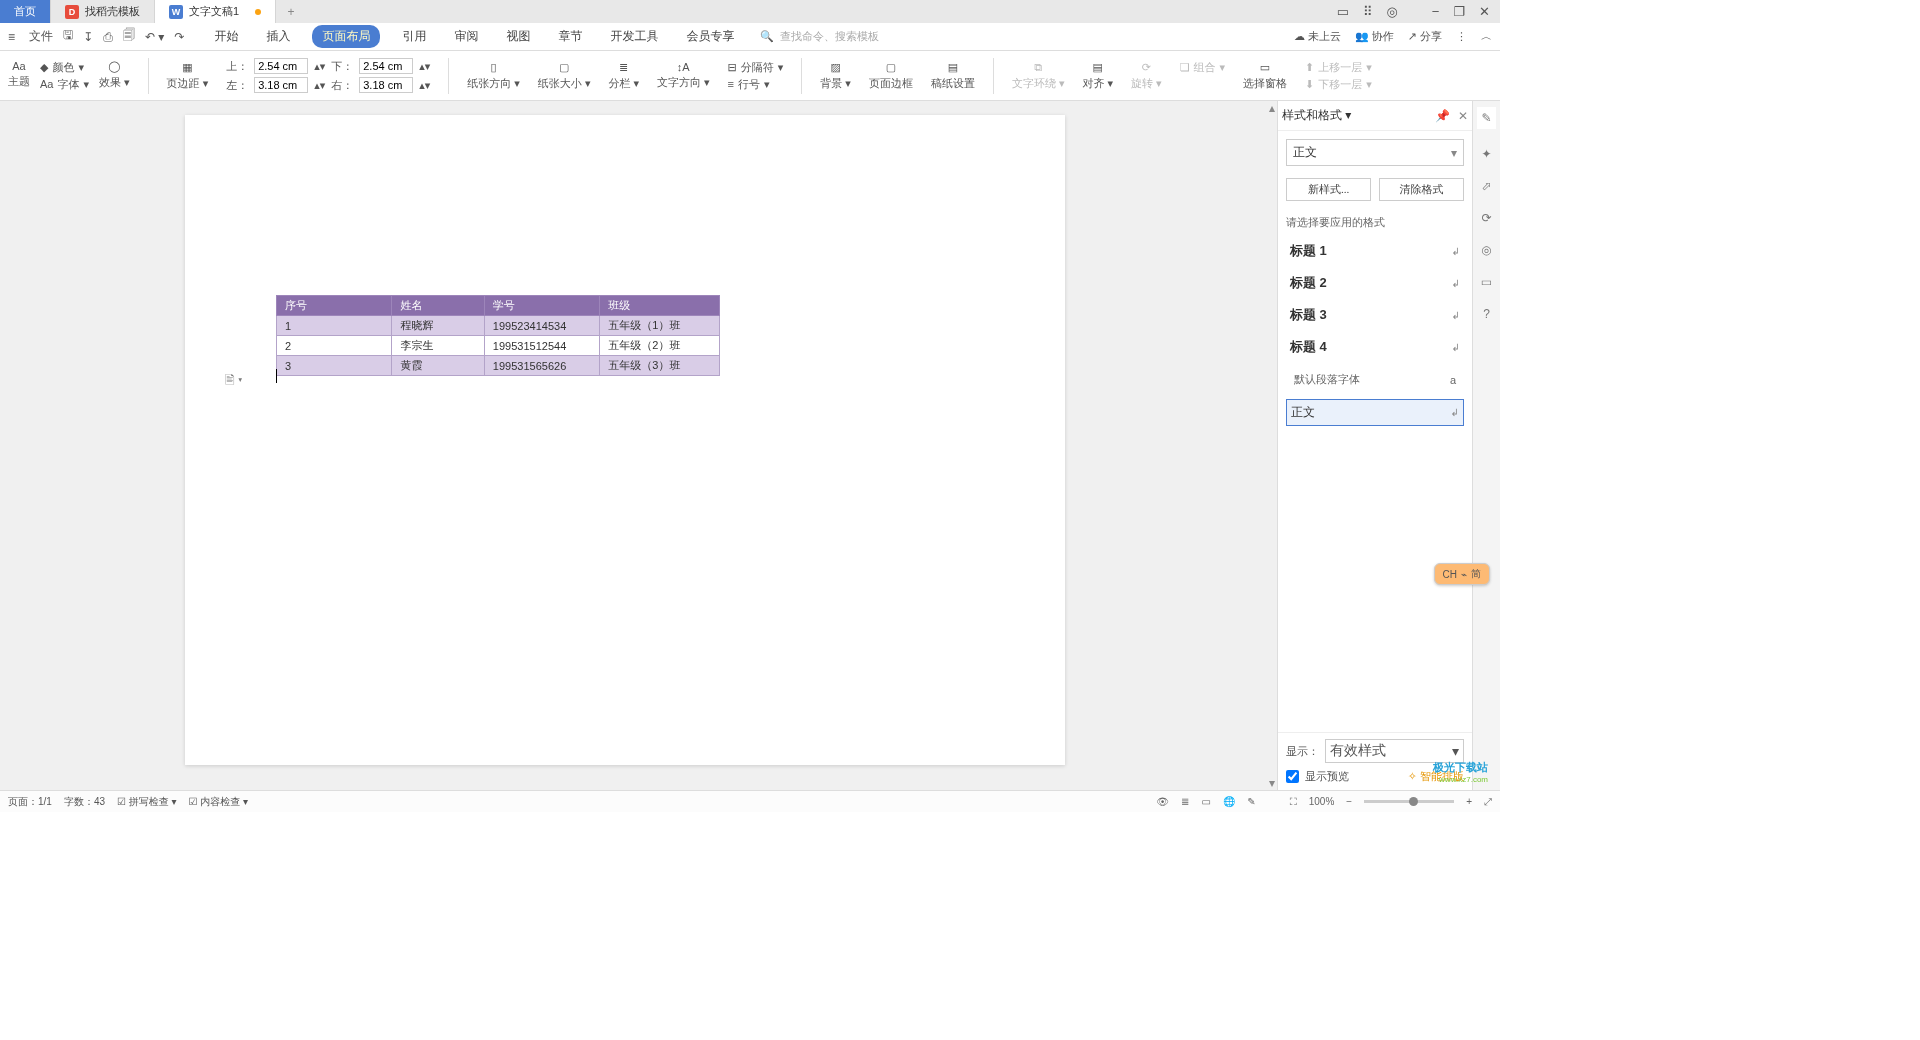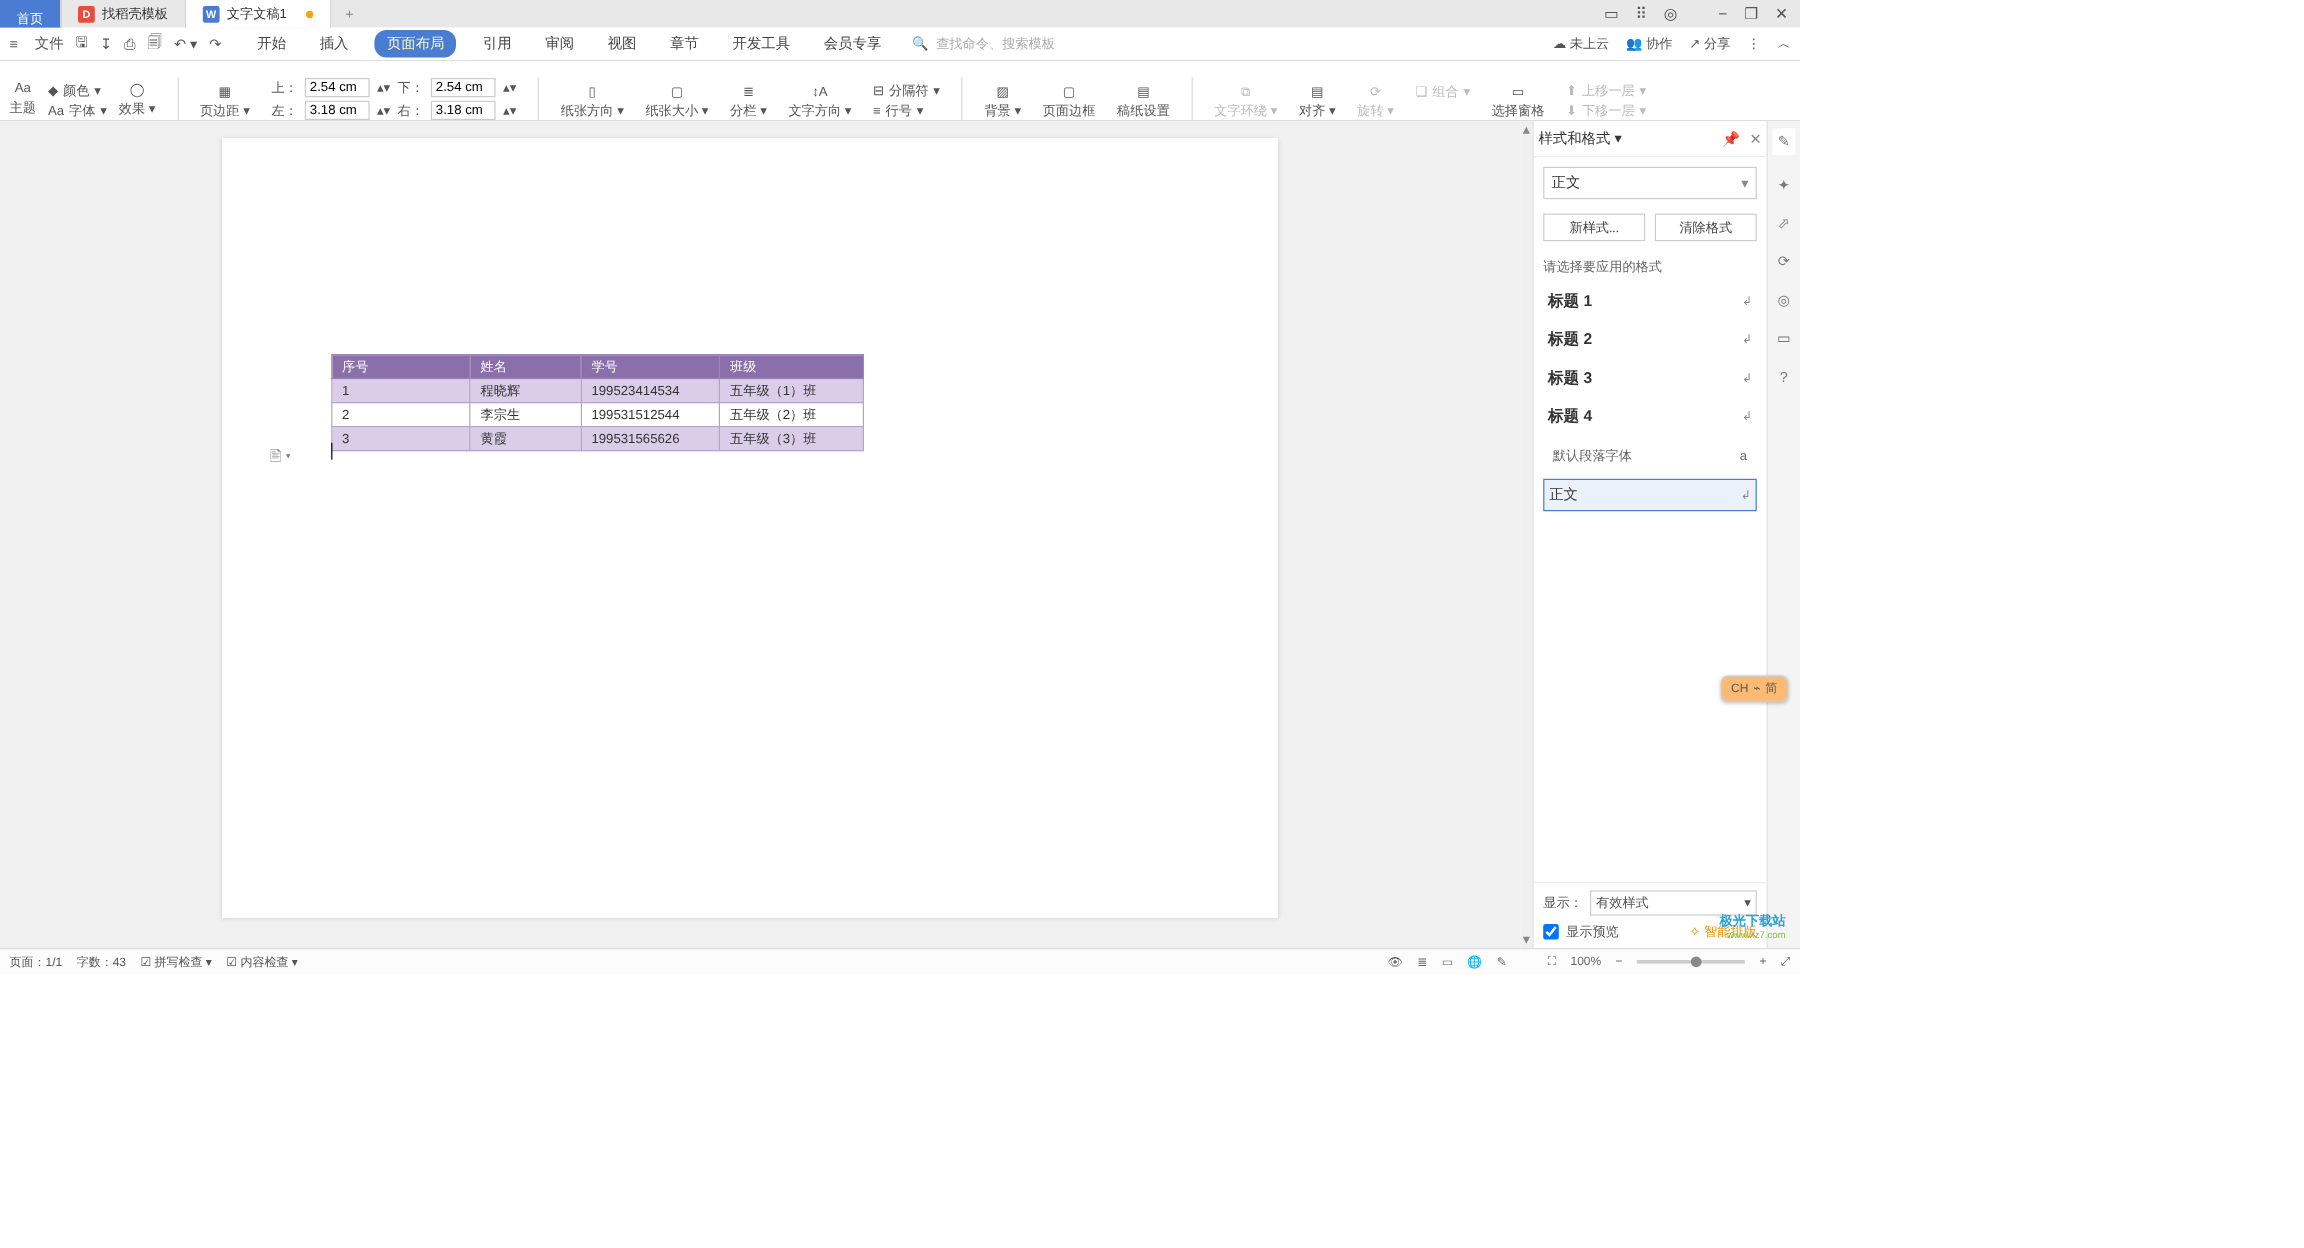--- a/index.html
+++ b/index.html
@@ -1,21 +1,21 @@
 <!DOCTYPE html>
 <html><head>
 <meta charset="utf-8">
 <style>
 * { margin: 0; padding: 0; box-sizing: border-box; font-family: "Microsoft YaHei", sans-serif; }
 body { background: #fff; font-size: 12px; color: #333; overflow: hidden; width: 1500px; height: 812px; position: relative; }
 
 
 .tabs-bar { height: 23px; background: #e8e8e8; display: flex; align-items: stretch; }
 .tab { display: flex; align-items: center; padding: 0 14px; font-size: 11px; gap: 6px; border-right: 1px solid #d5d5d5; }
-.tab.active-blue { background: #4a7dd1; color: #fff; align-items: flex-end; }
+.tab.active-blue { background: #4a7dd1; color: #fff; }
 .tab.active-white { background: #fff; }
 .tab-icon { width: 14px; height: 14px; display: inline-flex; align-items: center; justify-content: center; }
 .tab-icon.red { background: #e74c3c; color:#fff; font-size:9px; border-radius:2px; font-weight:bold;}
 .tab-icon.blue { background: #4a7dd1; color:#fff; font-size:9px; border-radius:2px; font-weight:bold;}
 .tab-new { width: 30px; display:flex; align-items:center; justify-content:center; color:#888; }
 .tab .dot { width:6px; height:6px; border-radius:50%; background:#fca311; margin-left:10px; }
 .tab-right-icons { margin-left:auto; display:flex; align-items:center; gap:14px; padding-right:10px; color:#555; }
 .tab-right-icons span { font-size:13px; }
 
 
@@ -23,21 +23,21 @@
 .menu-left-icons { display:flex; gap:10px; color:#555; align-items:center; }
 .menu-file { display:flex; align-items:center; gap:4px; margin-left:4px; }
 .menu-items { display:flex; gap:16px; margin-left:24px; align-items:center; }
 .menu-item { font-size:12px; color:#444; padding:3px 6px; }
 .menu-item.active { background:#4a7dd1; color:#fef9c3; border-radius:10px; padding:3px 10px; }
 .menu-search { display:flex; align-items:center; gap:6px; margin-left:20px; color:#aaa; font-size:11px; }
 .menu-right { margin-left:auto; display:flex; gap:14px; align-items:center; color:#555; font-size:11px; }
 .menu-right span { display:flex; gap:3px; align-items:center; }
 
 
-.ribbon { height: 50px; display:flex; align-items:flex-end; padding:0 8px; border-bottom:1px solid #ddd; background:#fff; gap:18px; color:#555; font-size:11px; }
+.ribbon { height: 50px; display:flex; align-items:center; padding:0 8px; border-bottom:1px solid #ddd; background:#fff; gap:18px; color:#555; font-size:11px; }
 .ribbon-btn { display:flex; flex-direction:column; align-items:center; gap:2px; }
 .ribbon-sm { display:flex; align-items:center; gap:4px; }
 .margin-inputs { display:flex; flex-direction:column; gap:3px; }
 .margin-inputs .row { display:flex; gap:6px; align-items:center; }
 .margin-inputs input { width:54px; border:1px solid #ccc; padding:1px 3px; font-size:11px; }
 .divider-v { width:1px; height:36px; background:#ddd; }
 .disabled { color:#bbb; }
 
 
 .main-area { position:absolute; top:101px; bottom:22px; left:0; right:0; display:flex; }
@@ -67,21 +67,21 @@
 .style-list { margin:4px 8px; display:flex; flex-direction:column; gap:6px; }
 .style-list .item { display:flex; align-items:center; padding:4px; }
 .style-list .item .lbl { font-weight:bold; font-size:13px; }
 .style-list .item .mark { margin-left:auto; color:#888; font-size:10px; }
 .style-list .item.normal .lbl { font-weight:normal; font-size:12px; }
 .style-list .item.selected { border:1px solid #4a7dd1; background:#eaf1fb; }
 .style-default-font { margin:6px 8px; display:flex; align-items:center; font-size:11px; color:#666; }
 .style-default-font .mark { margin-left:auto; }
 .right-pane-footer { margin-top:auto; border-top:1px solid #eee; padding:6px 8px; display:flex; flex-direction:column; gap:6px;}
 .right-pane-footer .row { display:flex; align-items:center; gap:6px; font-size:11px; color:#555; }
-.right-pane-footer select, .right-pane-footer .selbox { flex:1; border:1px solid #ccc; padding:2px 4px; font-size:11px; display:flex; align-items:center; }
+.right-pane-footer select, .right-pane-footer .selbox { flex:1; border:1px solid #ccc; padding:2px 4px; font-size:14px; display:flex; align-items:center; }
 .right-pane-footer .orange { color:#e59400; margin-left:auto; display:flex; align-items:center; gap:3px; }
 
 
 .side-strip { width:28px; background:#f4f4f4; border-left:1px solid #ddd; display:flex; flex-direction:column; align-items:center; padding:6px 0; gap:18px; color:#777; }
 .side-strip .active-slot { background:#fff; padding:4px; }
 
 
 .pane-scroll { width:10px; background:#f0f0f0; display:flex; flex-direction:column; }
 .pane-scroll .track { flex:1; background:#f0f0f0; }
 

